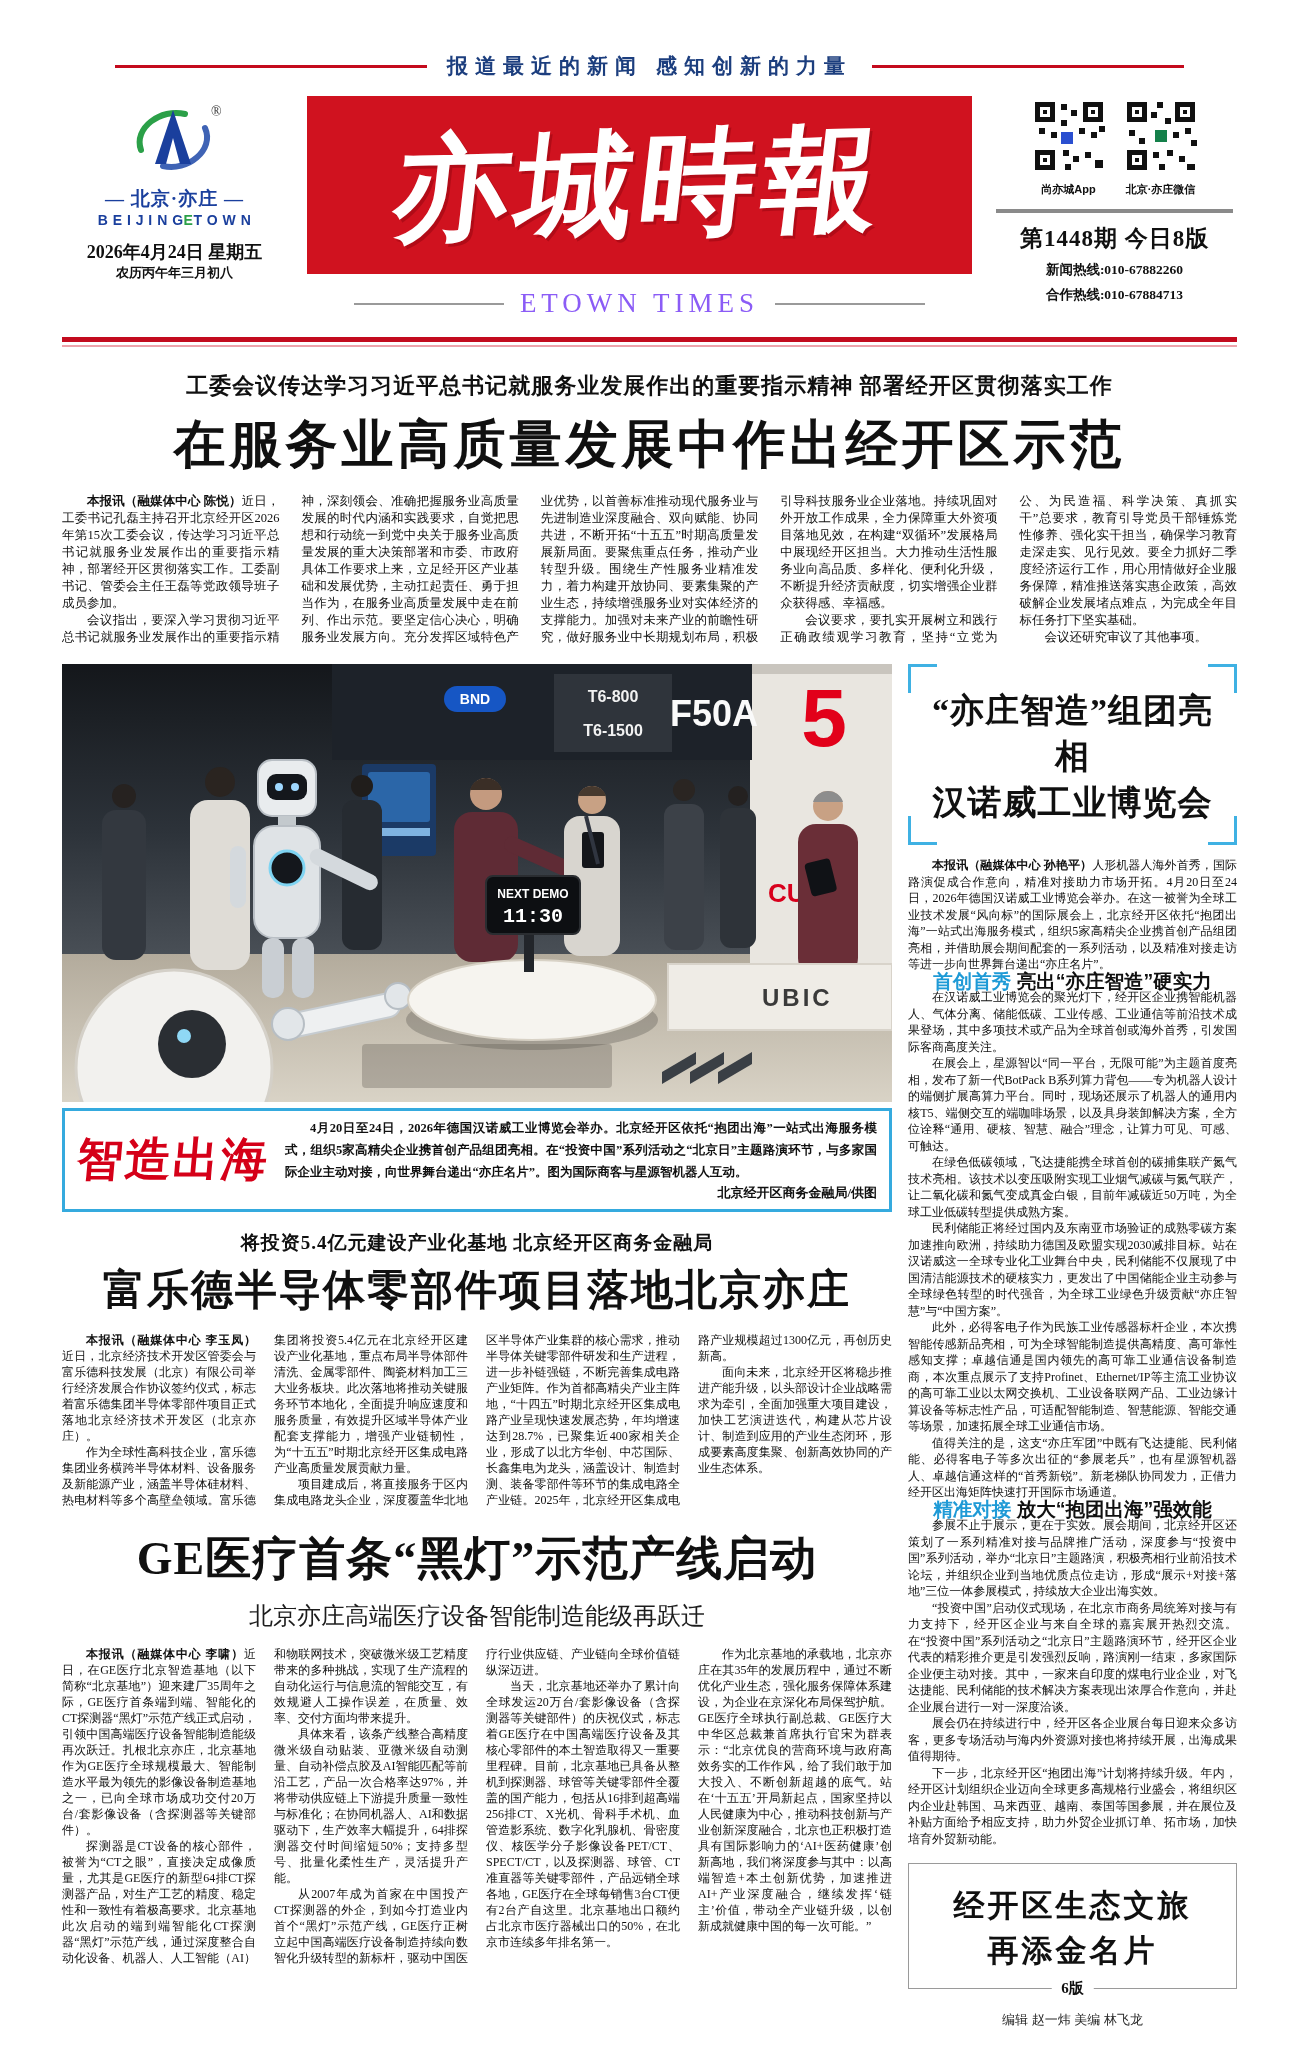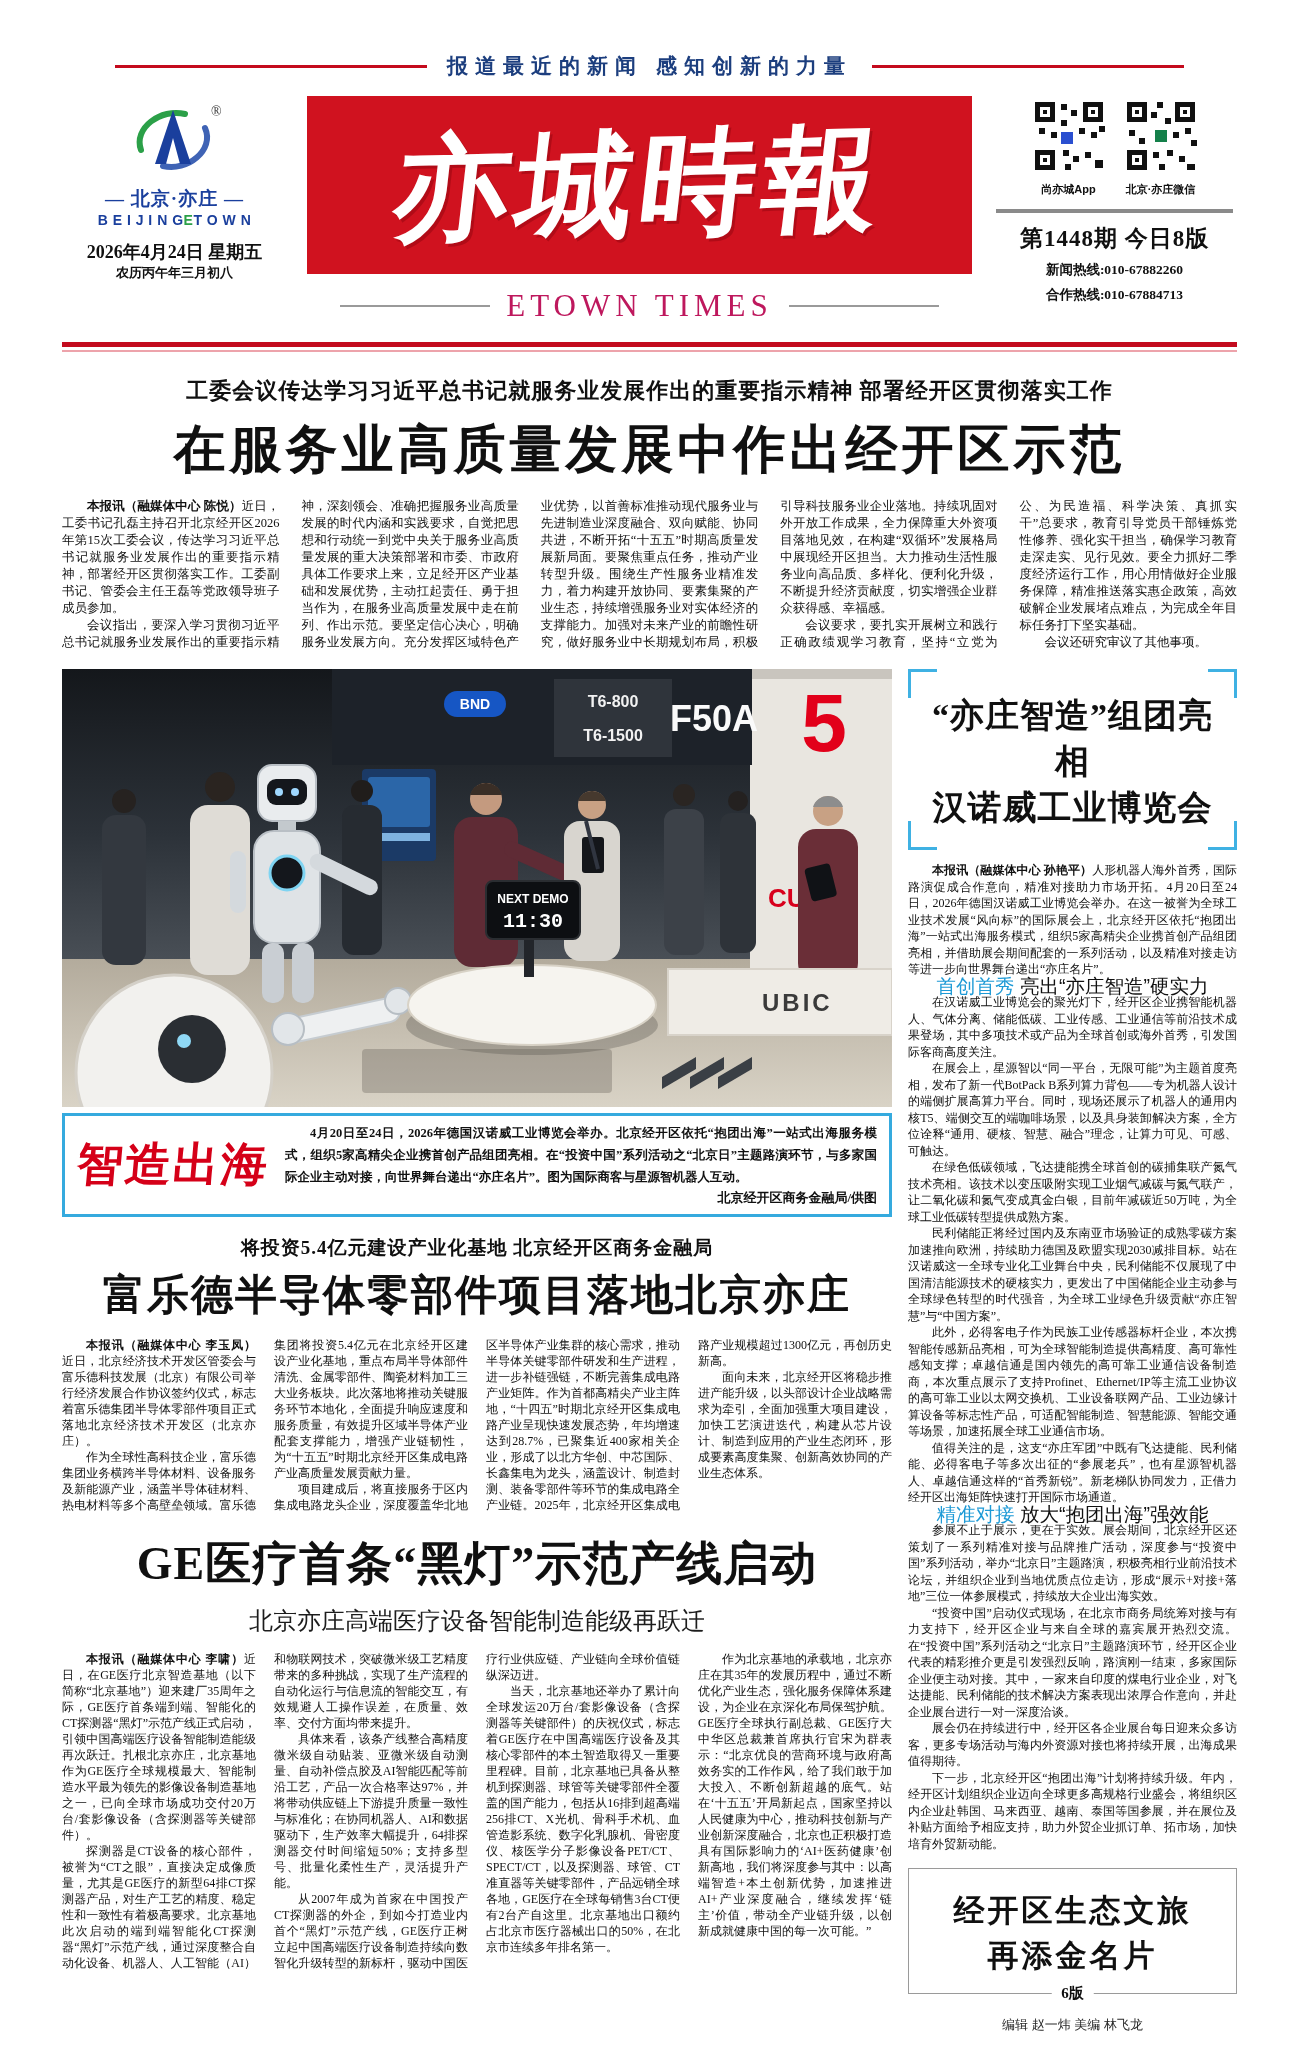--- a/index.html
+++ b/index.html
@@ -19,21 +19,21 @@
            font-family:Liberation Sans, sans-serif;}
   .logo-en .green-e{color:#2ba048;}
   .date1{font-size:18px;font-weight:bold;margin-top:12px;}
   .date2{font-size:13px;font-weight:bold;}
   .masthead{flex:1;margin:0 20px;display:flex;flex-direction:column;}
   .masthead-red{background:#d0121f;height:178px;display:flex;align-items:center;justify-content:center;}
   .masthead-title{color:#fff;font-size:116px;font-weight:bold;letter-spacing:6px;line-height:1;
                   transform:skewX(-8deg) rotate(-1.5deg);text-shadow:3px 3px 0 rgba(120,0,8,.35);}
   .masthead-en-row{display:flex;align-items:center;justify-content:center;gap:16px;margin-top:14px;}
   .masthead-en-rule{width:150px;height:2px;background:#9a9a9a;}
-  .masthead-en{font-size:31px;color:#be185d;letter-spacing:5px;}
+  .masthead-en{font-size:27px;color:#8b5cf6;letter-spacing:5px;}
   .header-right{width:245px;text-align:center;}
   .qr-row{display:flex;gap:16px;justify-content:center;margin-top:2px;}
   .qr-label{font-size:11px;font-weight:bold;margin-top:4px;
             font-family:"Liberation Sans","DejaVu Sans",sans-serif;}
   .right-rule{height:4px;background:#8a8a8a;margin:12px 4px 10px;}
   .issue{font-size:23px;font-weight:bold;letter-spacing:1px;}
   .hotline{font-size:13.5px;font-weight:bold;margin-top:7px;}
   
   .double-rule{margin:18px 62px 0;}
   .dr1{height:5px;background:#c30b1e;}
@@ -69,21 +69,21 @@
   .rc-headline-box{position:relative;padding:24px 8px 20px;text-align:center;}
   .corner{position:absolute;width:26px;height:26px;}
   .corner.tl{top:0;left:0;border-top:3px solid #3fb1e3;border-left:3px solid #3fb1e3;}
   .corner.tr{top:0;right:0;border-top:3px solid #3fb1e3;border-right:3px solid #3fb1e3;}
   .corner.bl{bottom:0;left:0;border-bottom:3px solid #3fb1e3;border-left:3px solid #3fb1e3;}
   .corner.br{bottom:0;right:0;border-bottom:3px solid #3fb1e3;border-right:3px solid #3fb1e3;}
   .rc-headline{font-size:34px;font-weight:bold;line-height:1.35;letter-spacing:1px;}
   .rc-body{margin-top:12px;font-size:12px;line-height:16.5px;}
   .rc-body .para{margin:0;}
   .rc-sub{text-align:center;font-family:"Liberation Sans","DejaVu Sans",sans-serif;
-          font-weight:normal;font-size:19.5px;margin:11px 0 9px;text-indent:0;}
+          font-weight:bold;font-size:19.5px;margin:11px 0 9px;text-indent:0;}
   .rc-sub .blue{color:#1e9ad6;}
   
   .teaser{border:1px solid #9a9a9a;margin-top:16px;padding:20px 8px 14px;text-align:center;position:relative;}
   .teaser-line{font-size:31px;font-weight:bold;letter-spacing:3px;line-height:1.45;}
   .teaser-page{position:absolute;left:50%;bottom:0;transform:translate(-50%,55%);
                background:#fff;padding:0 10px;font-size:15px;font-weight:bold;}
   .editors{text-align:center;font-size:13px;margin-top:22px;color:#2a2a2a;
            font-family:"Liberation Sans","DejaVu Sans",sans-serif;}
 </style>
 </head>

